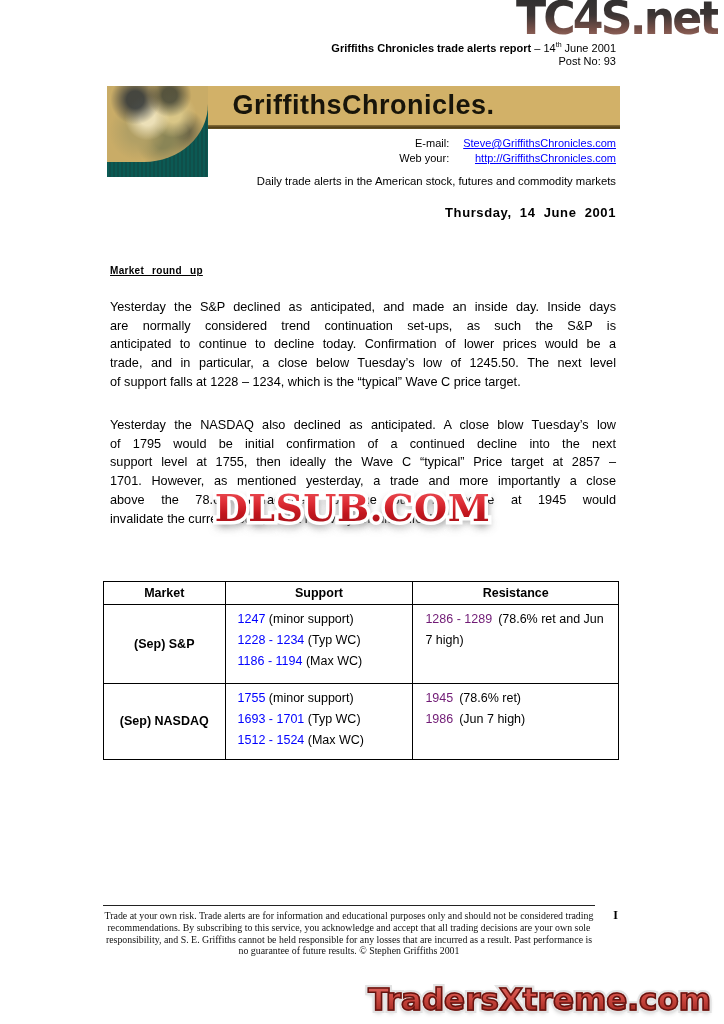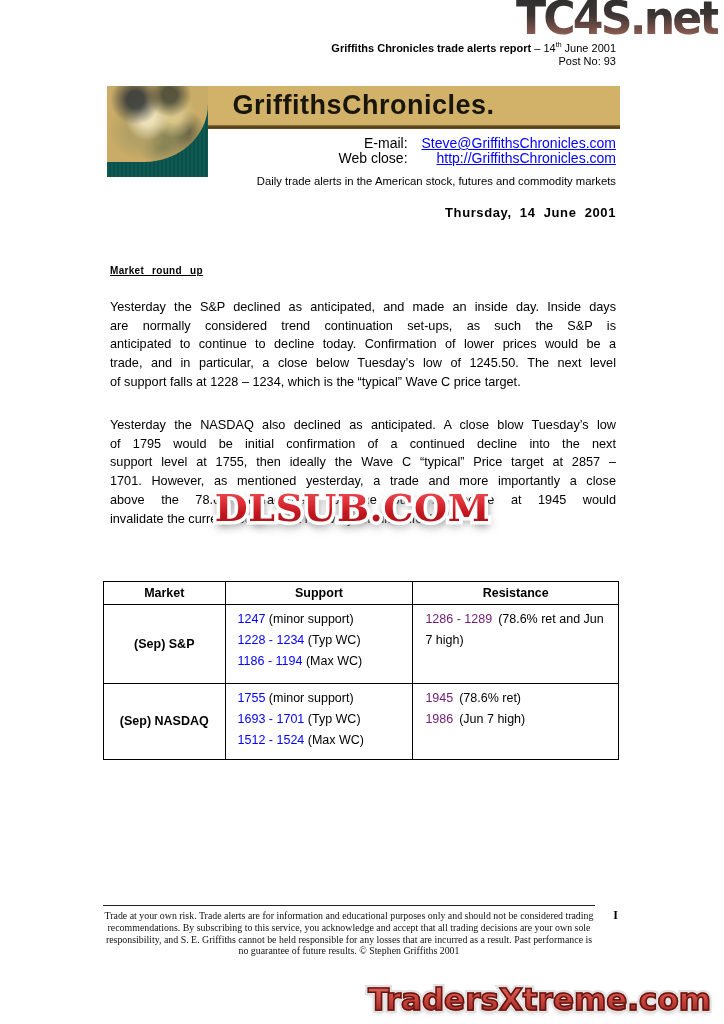--- a/index.html
+++ b/index.html
@@ -36,21 +36,21 @@
           radial-gradient(circle at 40% 42%,#ece0b8 0 10%,transparent 30%),
           radial-gradient(circle at 66% 38%,#d9c687 0 9%,transparent 28%),
           radial-gradient(circle at 30% 60%,#b2a065 0 12%,transparent 34%),
           radial-gradient(circle at 55% 70%,#8a8556 0 12%,transparent 36%),
           radial-gradient(circle at 75% 60%,#6f6848 0 8%,transparent 26%),
           #c9ac67;}
 
   
   .contact{position:absolute;top:137px;right:108px;display:inline-grid;
         grid-template-columns:auto auto;column-gap:14px;row-gap:1px;
-        font-size:14px;line-height:13.5px;}
+        font-size:11px;line-height:13.5px;}
   .contact .lbl{text-align:right;}
   .contact a{color:#0000ff;text-decoration:underline;display:block;text-align:right;}
   .tagline{position:absolute;top:175px;right:108px;font-size:11.3px;}
 
   .date-line{position:absolute;top:205px;right:108px;font-weight:bold;font-size:13px;
         letter-spacing:.6px;word-spacing:4px;}
 
   .heading{position:absolute;top:265px;left:110px;font-weight:bold;font-size:10px;
         text-decoration:underline;letter-spacing:.3px;word-spacing:5px;}
 
@@ -119,21 +119,21 @@
     <div class="banner-edge"></div>
     <div class="banner-brand">GriffithsChronicles.</div>
     <div class="banner-left">
       <div class="banner-photo"></div>
     </div>
   </div>
 
   <div class="contact">
     <span class="lbl">E-mail:</span>
     <a href="#">Steve@GriffithsChronicles.com</a>
-    <span class="lbl">Web close:</span>
+    <span class="lbl">Web your:</span>
     <a href="#">http://GriffithsChronicles.com</a>
   </div>
 
   <div class="tagline">Daily trade alerts in the American stock, futures and commodity markets</div>
 
   <div class="date-line">Thursday, 14 June 2001</div>
 
   <div class="heading">Market round up</div>
 
   <div class="para" id="para1">

